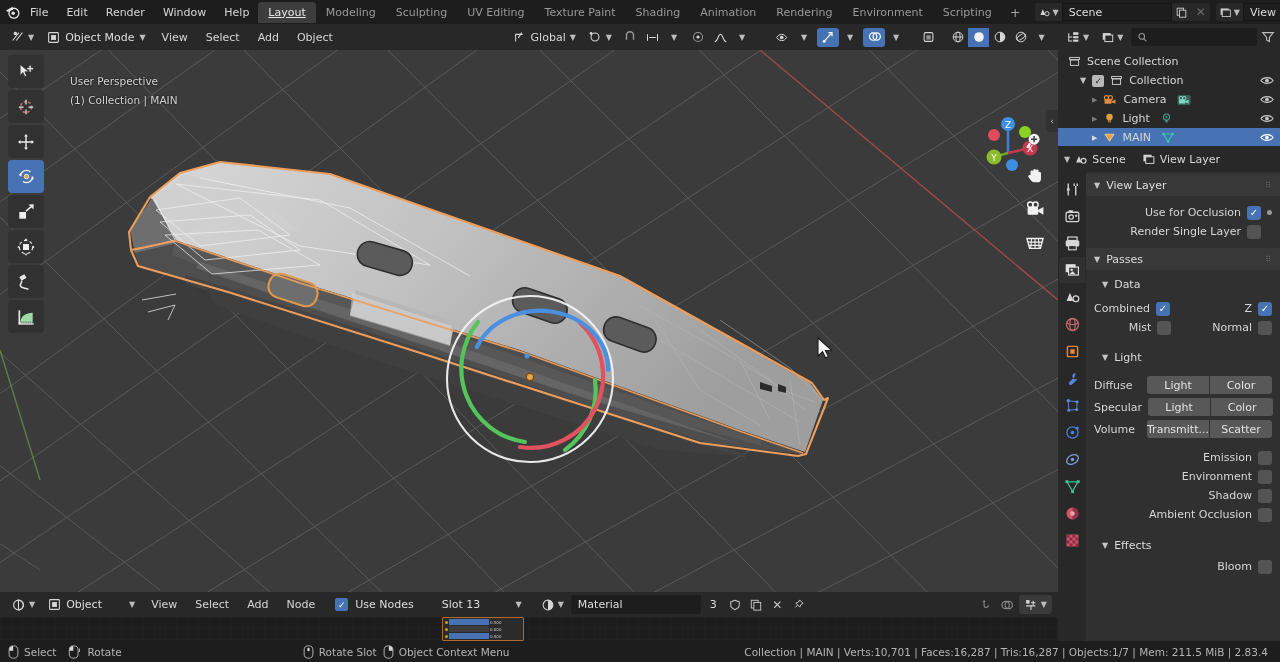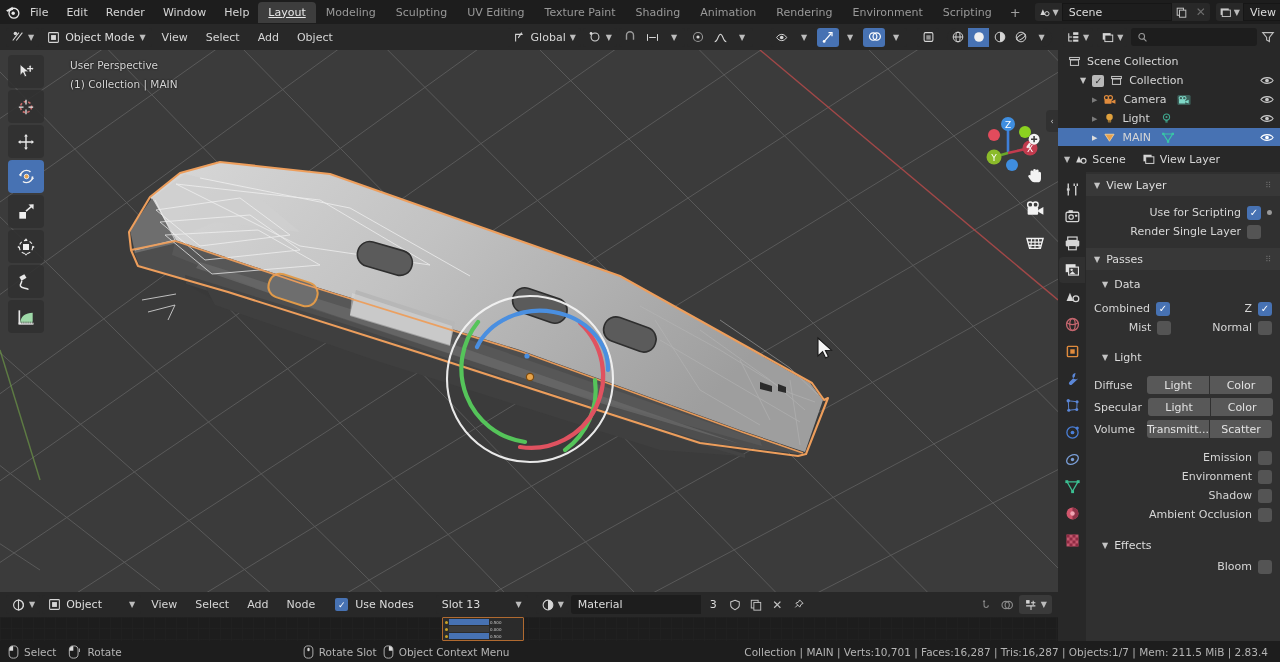--- a/index.html
+++ b/index.html
@@ -78,21 +78,21 @@
   .shade-grp { display:flex; height:19px; background:#282828; border-radius:10px; overflow:hidden; }
   .shade-item { width:21px; height:19px; display:flex; align-items:center; justify-content:center; }
   .shade-item.on { background: #4772b3; }
 
   
   .viewport {
     position: absolute; left: 0; top: 50px; width: 1058px; height: 542px;
     background: #3b3b3b; overflow: hidden;
   }
   .vp-overlay-text {
-    position: absolute; left: 70px; top: 6px; color: #d6d6d6; font-size: 10.5px;
+    position: absolute; left: 70px; top: 22px; color: #d6d6d6; font-size: 10.5px;
     line-height: 19px; text-shadow: 0 0 2px #000;
   }
   .toolbar-left {
     position: absolute; left: 8px; top: 5px; width: 36px;
     display: flex; flex-direction: column; gap: 2px;
   }
   .tool-btn {
     width: 36px; height: 33px; background: #303030e0; border-radius: 4px;
     display: flex; align-items: center; justify-content: center;
   }
@@ -1049,21 +1049,21 @@
     <div class="prop-body">
 
       <div class="panel-head">
         <span class="tri">▼</span>
         <span>View Layer</span>
         <span class="grip">⠿</span>
       </div>
 
       <div style="height:6px"></div>
       <div class="prow">
-        <span class="lbl right">Use for Scripting</span>
+        <span class="lbl right">Use for Occlusion</span>
         <span class="cbox on">✓</span>
         <span style="width:5px;height:5px;border-radius:50%;background:#9a9a9a"></span>
       </div>
       <div class="prow">
         <span class="lbl right">Render Single Layer</span>
         <span class="cbox"></span>
         <span style="width:5px"></span>
       </div>
       <div style="height:7px"></div>
 

